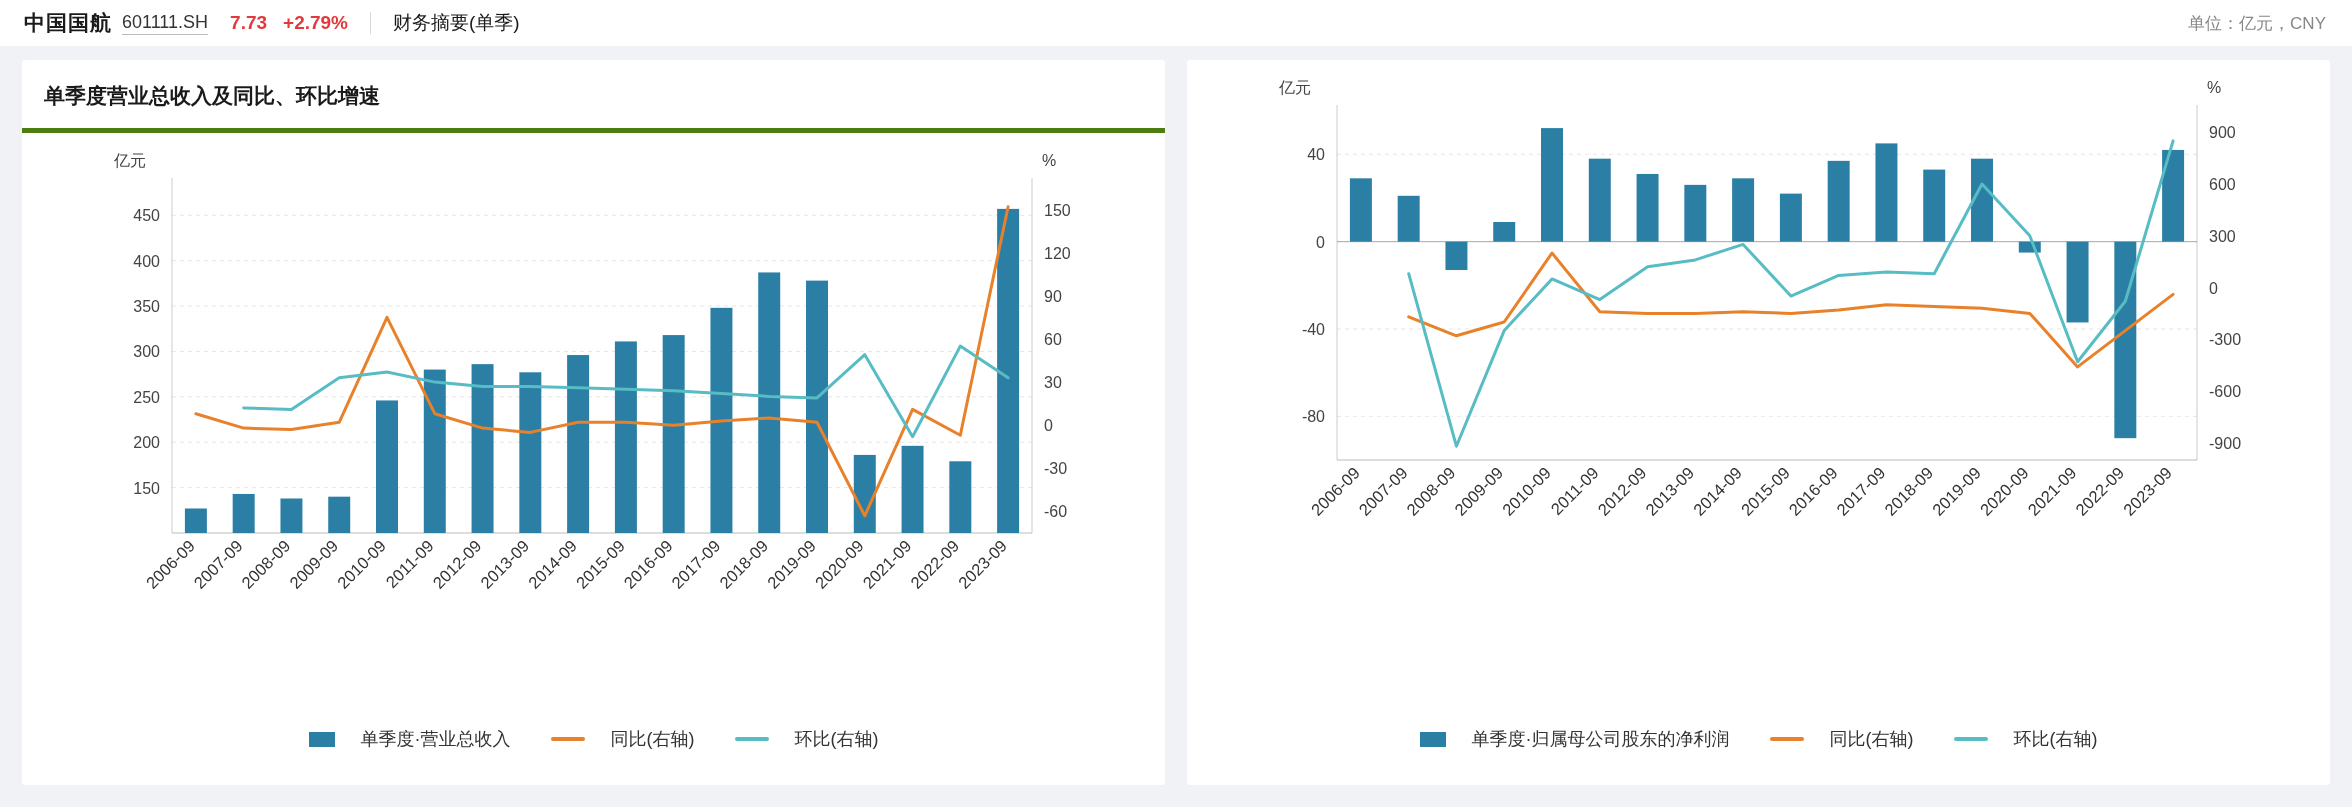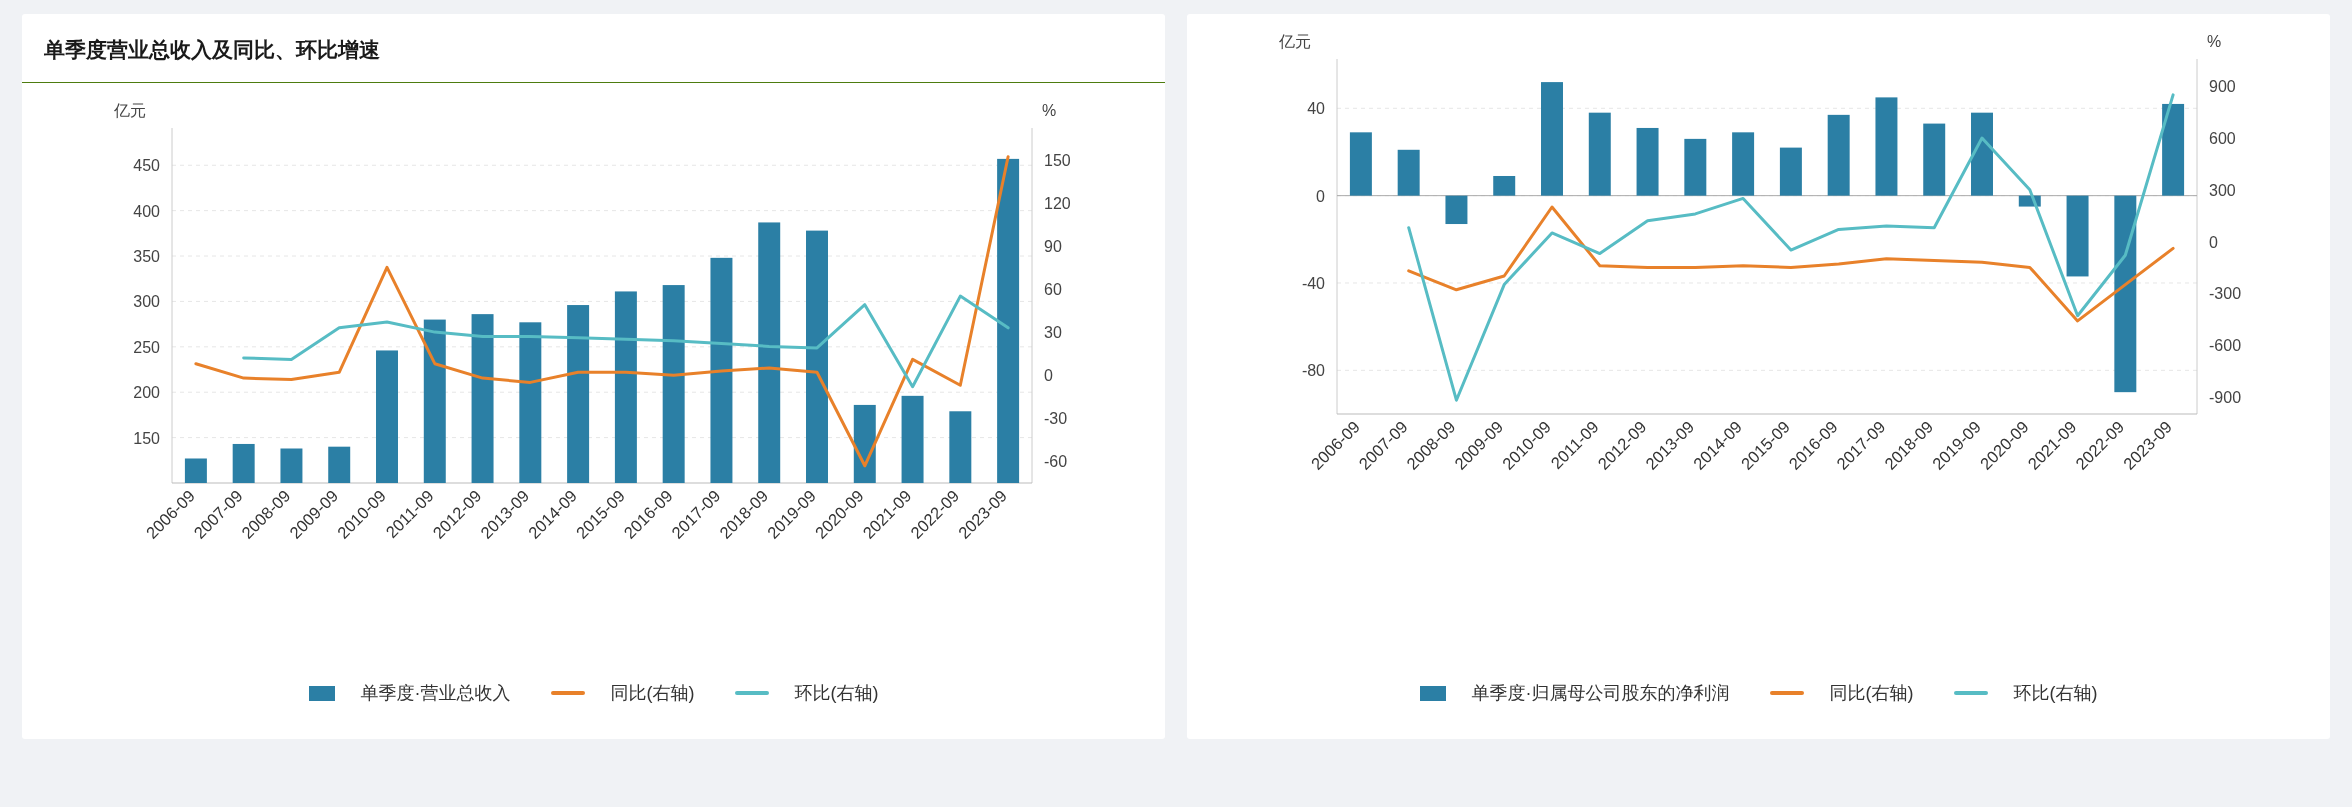--- a/index.html
+++ b/index.html
@@ -81,21 +81,21 @@
     flex: 1 1 0;
     height: 725px;
     box-sizing: border-box;
     position: relative;
   }
   .panel-title {
     font-size: 21px;
     font-weight: bold;
     color: #1a1a1a;
     padding: 22px 0 18px 22px;
-    border-bottom: 1px solid #4d7c0f;
+    border-bottom: 5px solid #4d7c0f;
   }
   .chart-area {
     position: relative;
     height: 620px;
   }
   svg.plot { display: block; }
   .legend {
     position: absolute;
     bottom: 34px;
     left: 0;
@@ -117,20 +117,29 @@
   .tick-label-rot {
     font-size: 16.5px;
     fill: #333;
   }
 </style>
 </head>
 <body>
 
 <div id="page">
 
+  <div class="header">
+    <span class="stock-name">中国国航</span>
+    <span class="stock-code">601111.SH</span>
+    <span class="stock-price">7.73</span>
+    <span class="stock-change">+2.79%</span>
+    <span class="hdr-divider"></span>
+    <span class="hdr-section">财务摘要(单季)</span>
+    <span class="unit-note">单位：亿元，CNY</span>
+  </div>
 
   <div class="panels">
 
     <div class="panel">
       <div class="panel-title">单季度营业总收入及同比、环比增速</div>
       <div class="chart-area">
         <svg class="plot" id="svg0" width="1130" height="620" viewBox="0 0 1130 620">
             <line x1="150" x2="1010" y1="354.60526315789474" y2="354.60526315789474" stroke="#e6e6e6" stroke-width="1" stroke-dasharray="4 4"></line>
             <line x1="150" x2="1010" y1="309.2105263157895" y2="309.2105263157895" stroke="#e6e6e6" stroke-width="1" stroke-dasharray="4 4"></line>
             <line x1="150" x2="1010" y1="263.8157894736842" y2="263.8157894736842" stroke="#e6e6e6" stroke-width="1" stroke-dasharray="4 4"></line>

